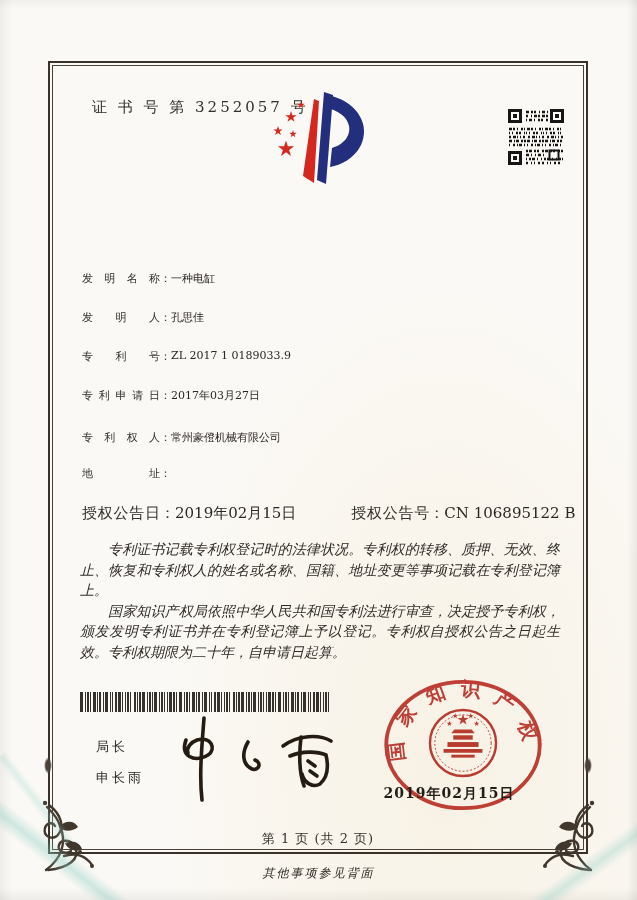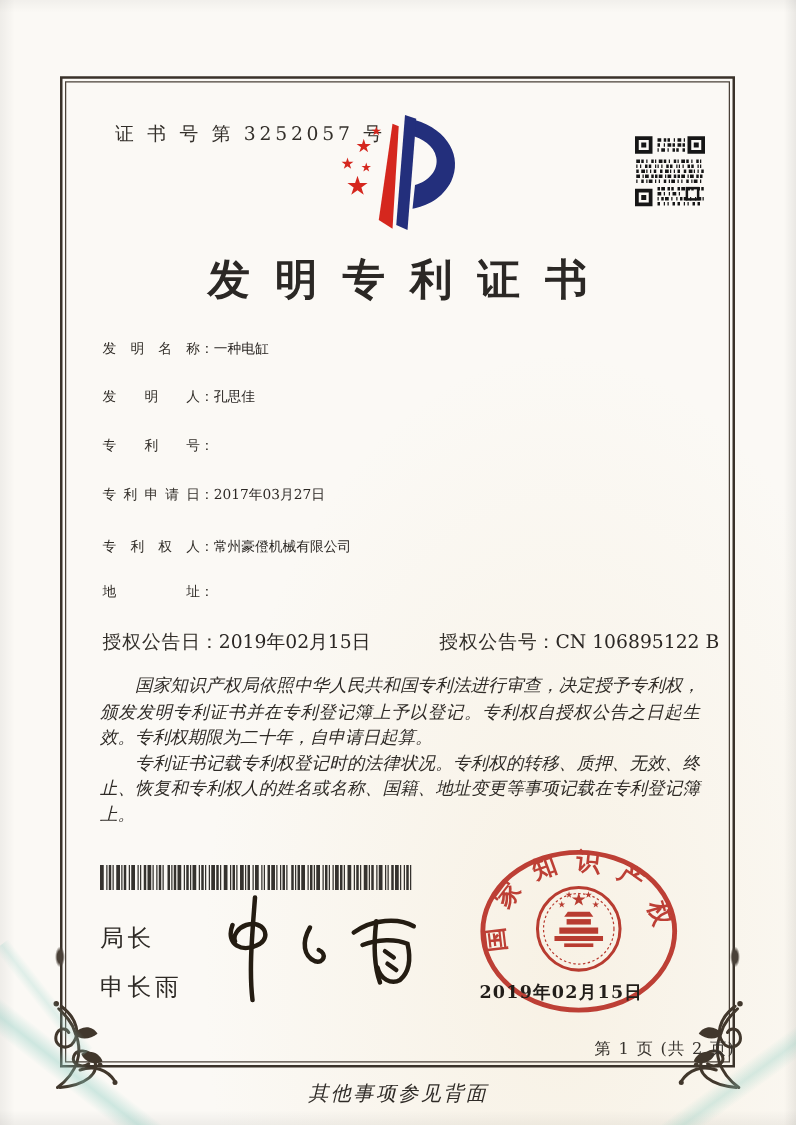--- a/index.html
+++ b/index.html
@@ -42,38 +42,38 @@
   .f-sep{flex:none;color:#332f2a;}
   .f-value{white-space:nowrap;color:#2b2724;}
   .grant-row{position:absolute;left:82px;top:504px;display:flex;font-size:15px;}
   .grant-gap{width:55px;flex:none;}
   .paras{
     position:absolute;left:80px;top:539px;width:480px;
     font-size:14px;line-height:20.5px;font-style:italic;color:#2f2b27;text-align:justify;
   }
   .paras p{margin:0;text-indent:2em;}
   .barcode{position:absolute;left:80px;top:692px;width:252px;height:20px;}
-  .signoff{position:absolute;left:80px;top:738px;font-size:19px;letter-spacing:3px;color:#2d2925;}
+  .signoff{position:absolute;left:96px;top:738px;font-size:13px;letter-spacing:3px;color:#2d2925;}
   .signoff div{margin-bottom:13px;}
   .signature{position:absolute;left:152px;top:710px;width:195px;height:100px;}
   .seal{
     position:absolute;left:381px;top:677px;width:164px;height:136px;
     opacity:.88;
   }
   .seal-date{
     position:absolute;left:383px;top:785px;width:132px;text-align:center;
     font-size:14px;font-weight:bold;color:#211d19;letter-spacing:1px;
   }
   .page-info{
-    position:absolute;left:48px;top:830px;width:540px;text-align:right;
+    position:absolute;left:48px;top:830px;width:540px;text-align:center;
     font-size:13px;color:#36322d;letter-spacing:1px;
   }
   .back-note{
     position:absolute;left:0;top:865px;width:637px;text-align:center;
-    font-size:16px;font-style:italic;letter-spacing:2px;color:#2f2b27;
+    font-size:12px;font-style:italic;letter-spacing:2px;color:#2f2b27;
   }
   .flourish{position:absolute;width:86px;height:86px;}
   .flourish.fl-left{left:34px;top:786px;}
   .flourish.fl-right{left:517px;top:786px;transform:scaleX(-1);}
   .node-left{position:absolute;left:44px;top:757px;width:8px;height:17px;
     background:radial-gradient(ellipse at center,#4a4138 0 40%,rgba(74,65,56,0) 70%);}
   .node-right{position:absolute;left:584px;top:757px;width:8px;height:17px;
     background:radial-gradient(ellipse at center,#4a4138 0 40%,rgba(74,65,56,0) 70%);}
   .streak{position:absolute;pointer-events:none;}
   .streak-left{
@@ -137,36 +137,36 @@
       <line x1="3" y1="34" x2="57" y2="34" stroke-dasharray="3,2,1,1,3,2,2,1,2,1"></line>
       <line x1="3" y1="38" x2="57" y2="38" stroke-dasharray="1,3,2,2,1,1,3,2,1,2"></line>
       <line x1="20" y1="44" x2="57" y2="44" stroke-dasharray="2,1,3,2,2,1,2,3"></line>
       <line x1="20" y1="48" x2="40" y2="48" stroke-dasharray="3,2,1,3,1,2"></line>
       <line x1="20" y1="52" x2="57" y2="52" stroke-dasharray="1,2,2,1,3,2,1,3"></line>
       <line x1="20" y1="56" x2="57" y2="56" stroke-dasharray="2,3,1,2,1,3,2,2"></line>
       <rect x="43.5" y="43.5" width="9" height="9" stroke-width="2"></rect>
     </g>
   </svg>
 
-  <div class="title">发明专利证书</div>
 
   <div class="fields">
     <div class="field-row">
       <span class="f-label">发明名称</span>
         <span class="f-sep">：</span>
         <span class="f-value">一种电缸</span>
     </div>
     <div class="field-row">
       <span class="f-label">发明人</span>
         <span class="f-sep">：</span>
         <span class="f-value">孔思佳</span>
     </div>
     <div class="field-row">
       <span class="f-label">专利号</span>
         <span class="f-sep">：</span>
+        <span class="f-value">ZL 2017 1 0189033.9</span>
     </div>
     <div class="field-row r4">
       <span class="f-label">专利申请日</span>
         <span class="f-sep">：</span>
         <span class="f-value">2017年03月27日</span>
     </div>
     <div class="field-row r5">
       <span class="f-label">专利权人</span>
         <span class="f-sep">：</span>
         <span class="f-value">常州豪僜机械有限公司</span>
@@ -181,22 +181,22 @@
     <span class="f-label">授权公告日</span>
       <span class="f-sep">：</span>
       <span class="f-value">2019年02月15日</span>
     <span class="grant-gap"></span>
     <span class="f-label">授权公告号</span>
       <span class="f-sep">：</span>
       <span class="f-value">CN 106895122 B</span>
   </div>
 
   <div class="paras">
+    <p>专利证书记载专利权登记时的法律状况。专利权的转移、质押、无效、终止、恢复和专利权人的姓名或名称、国籍、地址变更等事项记载在专利登记簿上。</p>
     <p>国家知识产权局依照中华人民共和国专利法进行审查，决定授予专利权，颁发发明专利证书并在专利登记簿上予以登记。专利权自授权公告之日起生效。专利权期限为二十年，自申请日起算。</p>
-    <p>专利证书记载专利权登记时的法律状况。专利权的转移、质押、无效、终止、恢复和专利权人的姓名或名称、国籍、地址变更等事项记载在专利登记簿上。</p>
   </div>
 
   <svg class="barcode" viewBox="0 0 252 20" preserveAspectRatio="none">
     <line x1="0" y1="10" x2="252" y2="10" stroke="#35322e" stroke-width="20" stroke-dasharray="3,2,1,1,2,1,1,2,3,1,1,1,2,2,1,1,3,2,1,1,1,2,2,1,3,1,1,2,1,1,2,1,1,3,2,1,1,1,2,1,3,2,1,1,2,1,1,1,3,2,1,1,2,1,1,2,1,1,3,1,2,1,1,2"></line>
   </svg>
 
   <div class="signoff">
     <div>局长</div>
     <div>申长雨</div>
   </div>

